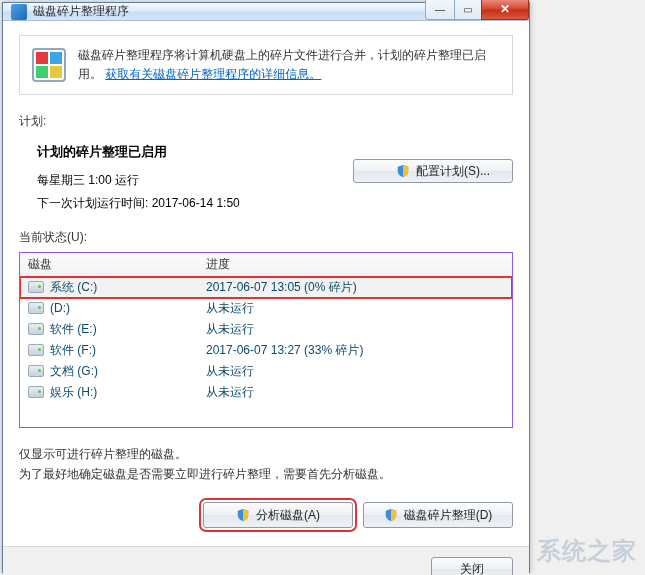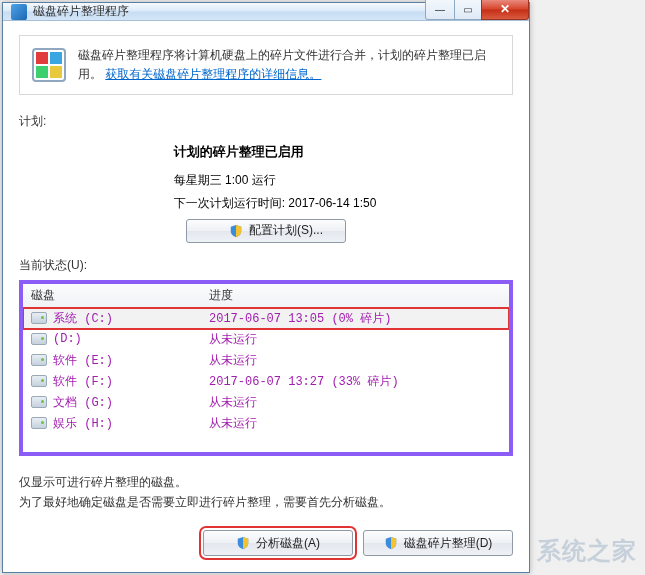--- a/index.html
+++ b/index.html
@@ -89,50 +89,48 @@
 .bigicon-inner span:nth-child(3){background:#3bcf6e;}
 .bigicon-inner span:nth-child(4){background:#e8c93b;}
 .infobox .msg { line-height: 1.6; color: #333; }
 .infobox .msg a { color: #0066cc; text-decoration: underline; cursor: pointer; }
 .section-label {
   margin-top: 18px;
   color: #333;
 }
 .schedule-row {
   display: flex;
-  align-items: center;
+  align-items: flex-start;
   margin-top: 10px;
-  gap: 4px;
-  flex-direction: column;
+  gap: 30px;
 }
 .schedule-text { flex: 1; padding-left: 18px; line-height: 1.9; }
 .schedule-text .head { font-weight: bold; font-size: 13px; margin-bottom: 4px; }
 .btn {
   height: 24px;
   border: 1px solid #8f9aa6;
   border-radius: 3px;
   background: linear-gradient(#fdfdfe,#eef1f5 48%,#e4e8ee 52%,#eef2f7);
   font-size: 12px;
   display: inline-flex; align-items: center; justify-content: center;
   gap: 6px;
   padding: 0 12px;
   cursor: pointer;
   color: #222;
 }
 .btn .shield {
   width: 14px; height: 14px; flex-shrink: 0;
 }
-.btn-config { width: 160px; margin-top: 0; padding-left: 32px; }
+.btn-config { width: 160px; margin-top: 19px; padding-left: 32px; }
 .status-label { margin-top: 14px; }
 .table-wrap {
-  border: 4px solid #8b5cf6;
+  border: 1px solid #8b5cf6;
   margin-top: 6px;
   height: 176px;
   overflow: hidden;
-  font-family: Liberation Mono, monospace;
 }
 .thead {
   display: flex;
   height: 24px;
   background: linear-gradient(#fcfcfd,#f0f2f5);
   border-bottom: 1px solid #d8d8d8;
   font-size: 12px;
   color: #333;
 }
 .thead > div, .trow > div {
@@ -140,21 +138,21 @@
   padding-left: 8px;
 }
 .col-disk { width: 178px; }
 .col-last { width: 228px; }
 .col-prog { flex: 1; }
 .tbody { }
 .trow {
   display: flex;
   height: 21px;
   font-size: 12px;
-  color: #a21caf;
+  color: #0c4a6e;
 }
 .trow .col-disk { gap: 6px; }
 .driveicon {
   width: 16px; height: 12px;
   background: linear-gradient(#e8eef4,#c5d1dd);
   border: 1px solid #9aa9b8;
   border-radius: 2px;
   flex-shrink: 0;
   position: relative;
 }

